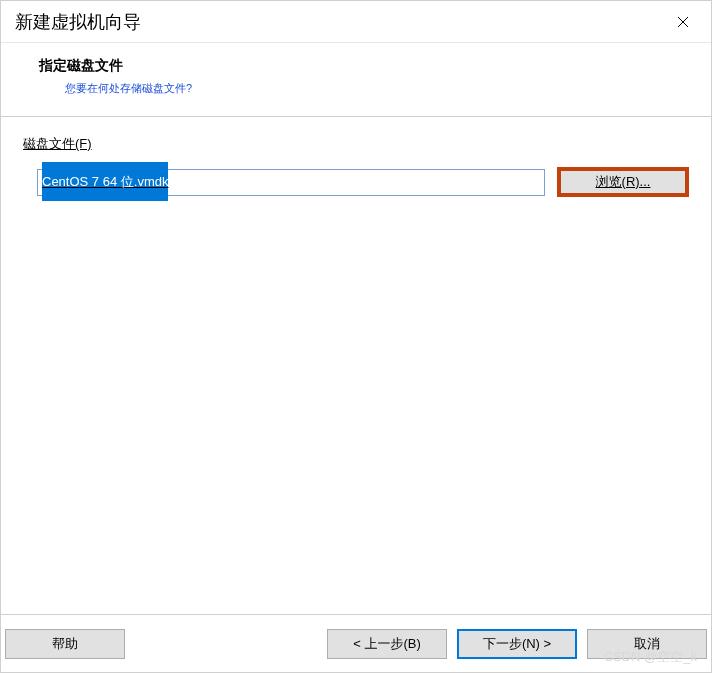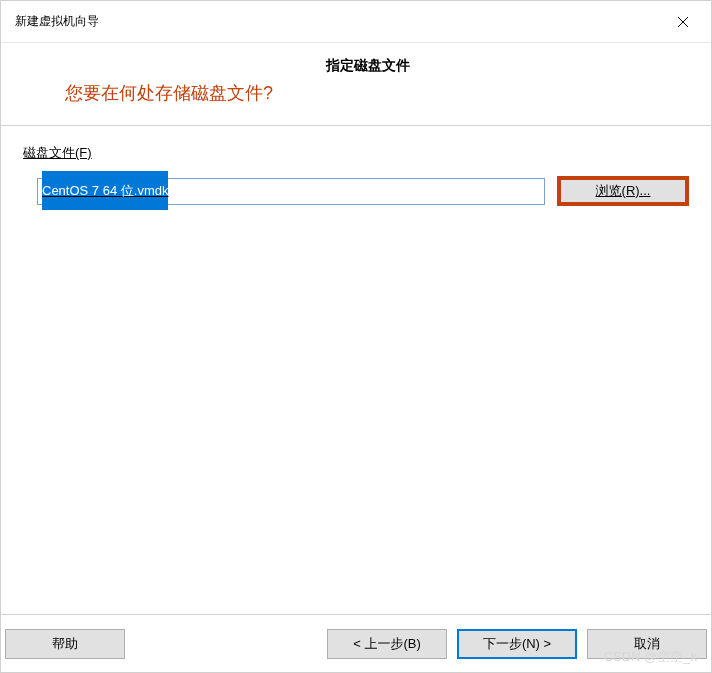--- a/index.html
+++ b/index.html
@@ -19,21 +19,21 @@
     }
     .titlebar {
       height: 42px;
       display: flex;
       align-items: center;
       justify-content: space-between;
       padding: 0 14px 0 14px;
       border-bottom: 1px solid #e8e8e8;
     }
     .titlebar-title {
-      font-size: 12px;
+      font-size: 18px;
       color: #000;
     }
     .close-btn {
       width: 28px;
       height: 28px;
       display: flex;
       align-items: center;
       justify-content: center;
       cursor: pointer;
       font-size: 16px;
@@ -45,26 +45,25 @@
       stroke-width: 1;
     }
     .header-section {
       padding: 14px 14px 20px 38px;
     }
     .header-title {
       font-weight: bold;
       font-size: 14px;
       color: #000;
       margin-bottom: 6px;
-      text-align: center;
     }
     .header-subtitle {
       padding-left: 26px;
-      font-size: 18px;
-      color: #c2410c;
+      font-size: 11px;
+      color: #1d4ed8;
     }
     .divider {
       height: 1px;
       background: #d0d0d0;
       margin: 0;
     }
     .content-area {
       padding: 18px 22px 0 22px;
       text-decoration: underline;
     }

